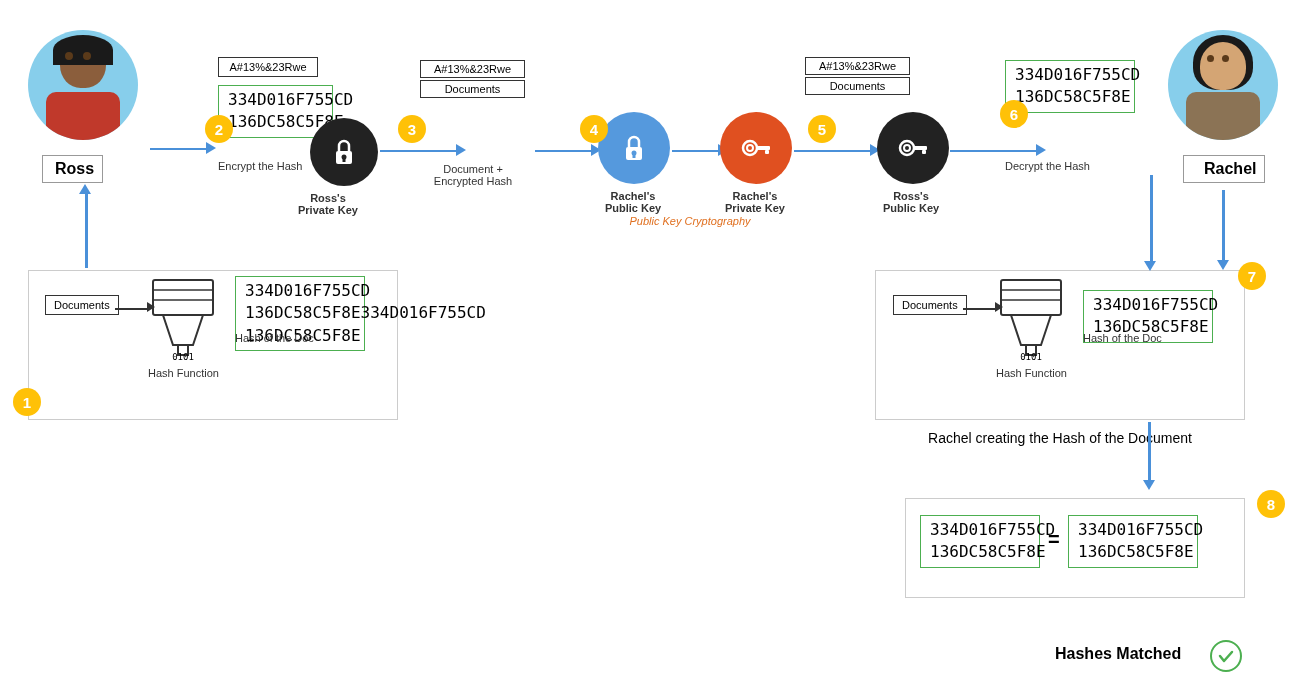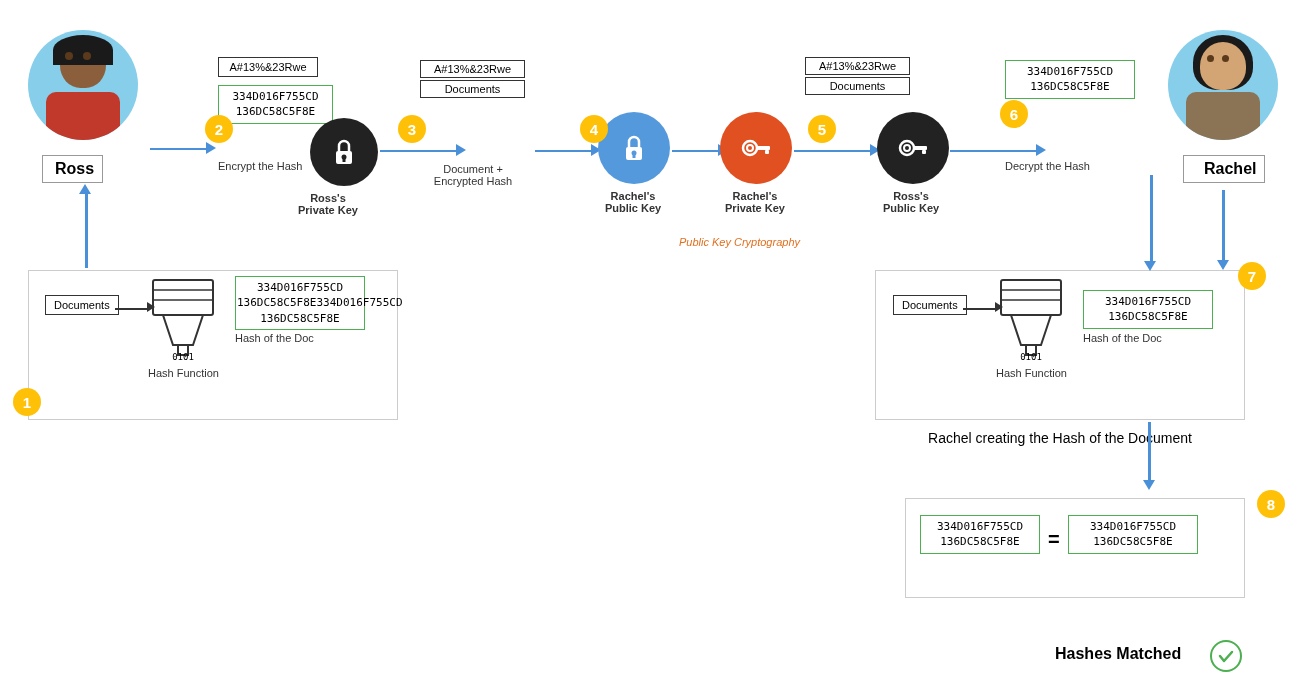--- a/index.html
+++ b/index.html
@@ -42,24 +42,24 @@
       align-items: center;
       justify-content: center;
       z-index: 10;
     }
 
     
     .hash-box {
       position: absolute;
       border: 1.5px solid #4CAF50;
       background: white;
-      font-size: 11px;
+      font-size: 16px;
       font-family: monospace;
       text-align: center;
-      padding: 3px 1px;
+      padding: 3px 9px;
       line-height: 1.4;
     }
 
     .doc-box {
       position: absolute;
       border: 1.5px solid #333;
       background: white;
       font-size: 11px;
       text-align: center;
       padding: 3px 8px;
@@ -215,21 +215,21 @@
     <svg width="36" height="36" viewBox="0 0 36 36">
       <circle cx="12" cy="18" r="7" fill="none" stroke="white" stroke-width="2.5"></circle>
       <circle cx="12" cy="18" r="3" fill="none" stroke="white" stroke-width="2"></circle>
       <rect x="18" y="16" width="14" height="4" rx="1" fill="white"></rect>
       <rect x="27" y="20" width="4" height="4" rx="1" fill="white"></rect>
     </svg>
   </div>
 
   <div class="step-label" style="left:710px; top:190px; font-weight:bold; width:90px; text-align:center;">Rachel's<br>Private Key</div>
 
-  <div class="step-label orange-text" style="left:580px; top:236px; width:220px;text-align:right;">Public Key Cryptography</div>
+  <div class="step-label orange-text" style="left:580px; top:215px; width:220px;">Public Key Cryptography</div>
 
   <div class="num-circle" style="left:808px; top:115px;">5</div>
 
   <div style="position:absolute; left:794px; top:150px; width:80px; height:2px; background:#4a90d9;"></div>
   <div style="position:absolute; left:870px; top:144px; border-left:10px solid #4a90d9; border-top:6px solid transparent; border-bottom:6px solid transparent;"></div>
 
   <div style="position:absolute; left:805px; top:57px; width:105px; font-size:11px;">
     <div style="border:1.5px solid #333; background:white; padding:2px 6px; margin-bottom:2px; text-align:center;">A#13%&amp;23Rwe</div>
     <div style="border:1.5px solid #333; background:white; padding:2px 6px; text-align:center;">Documents</div>
   </div>

